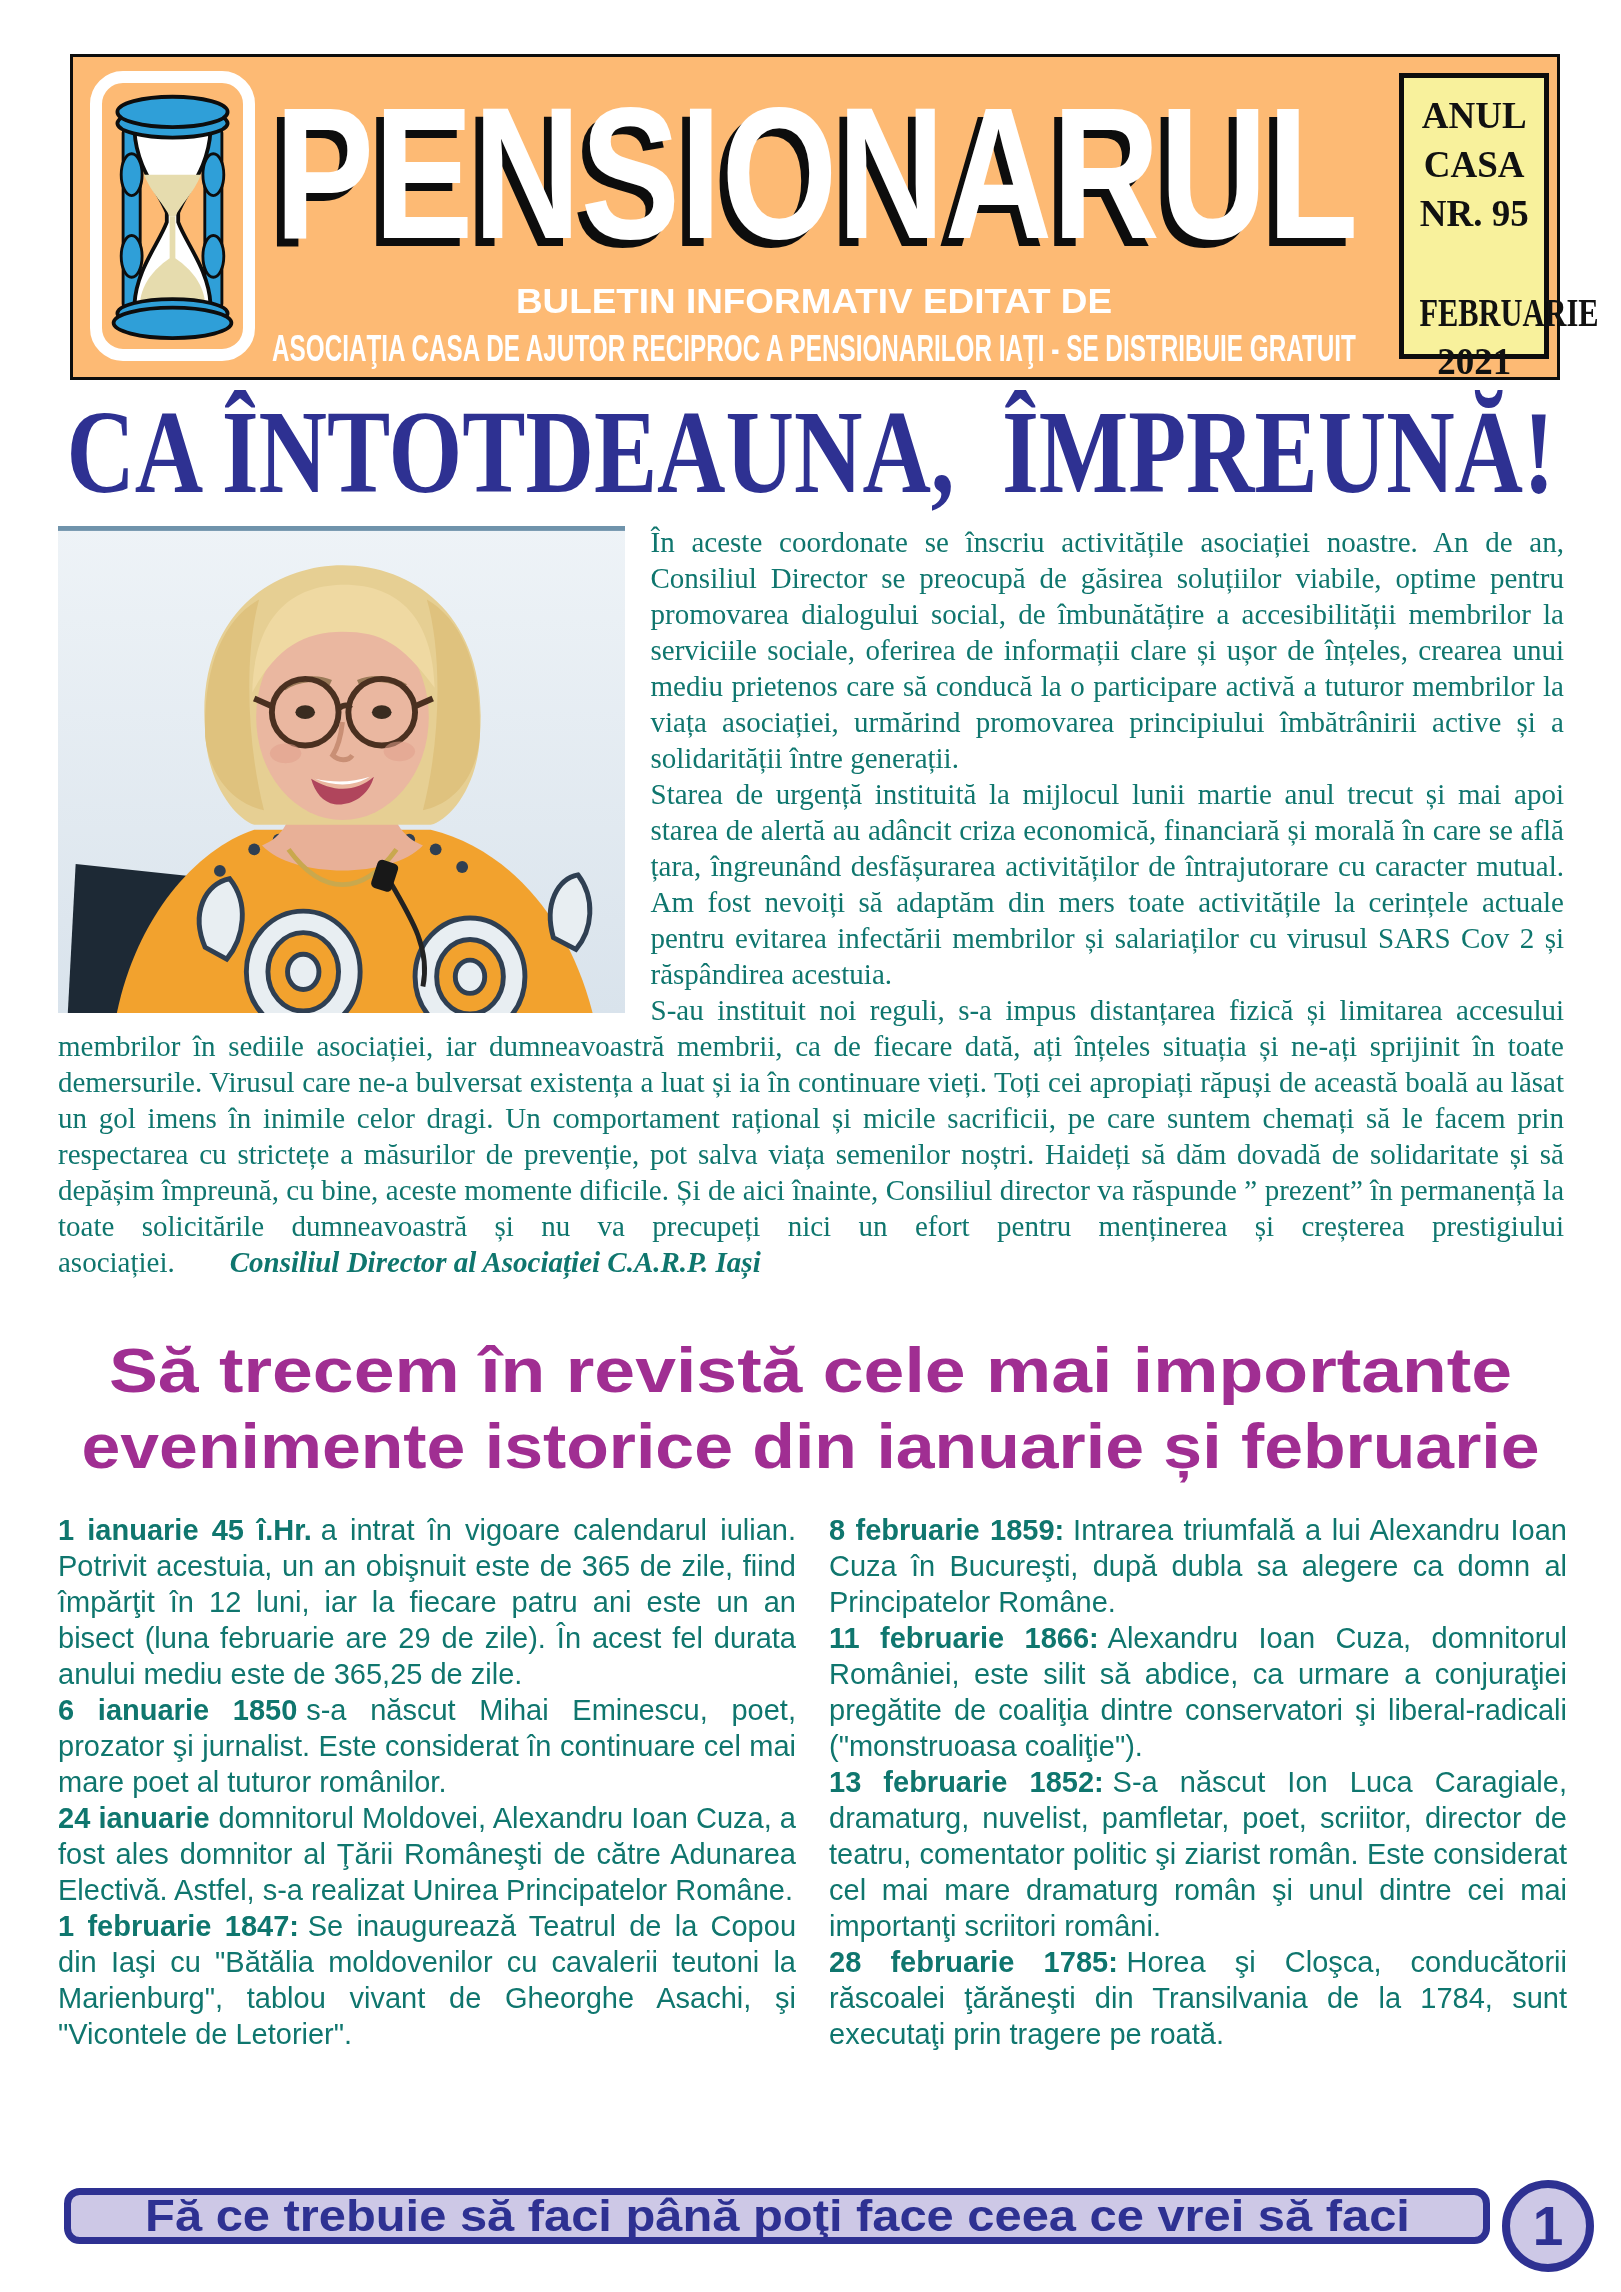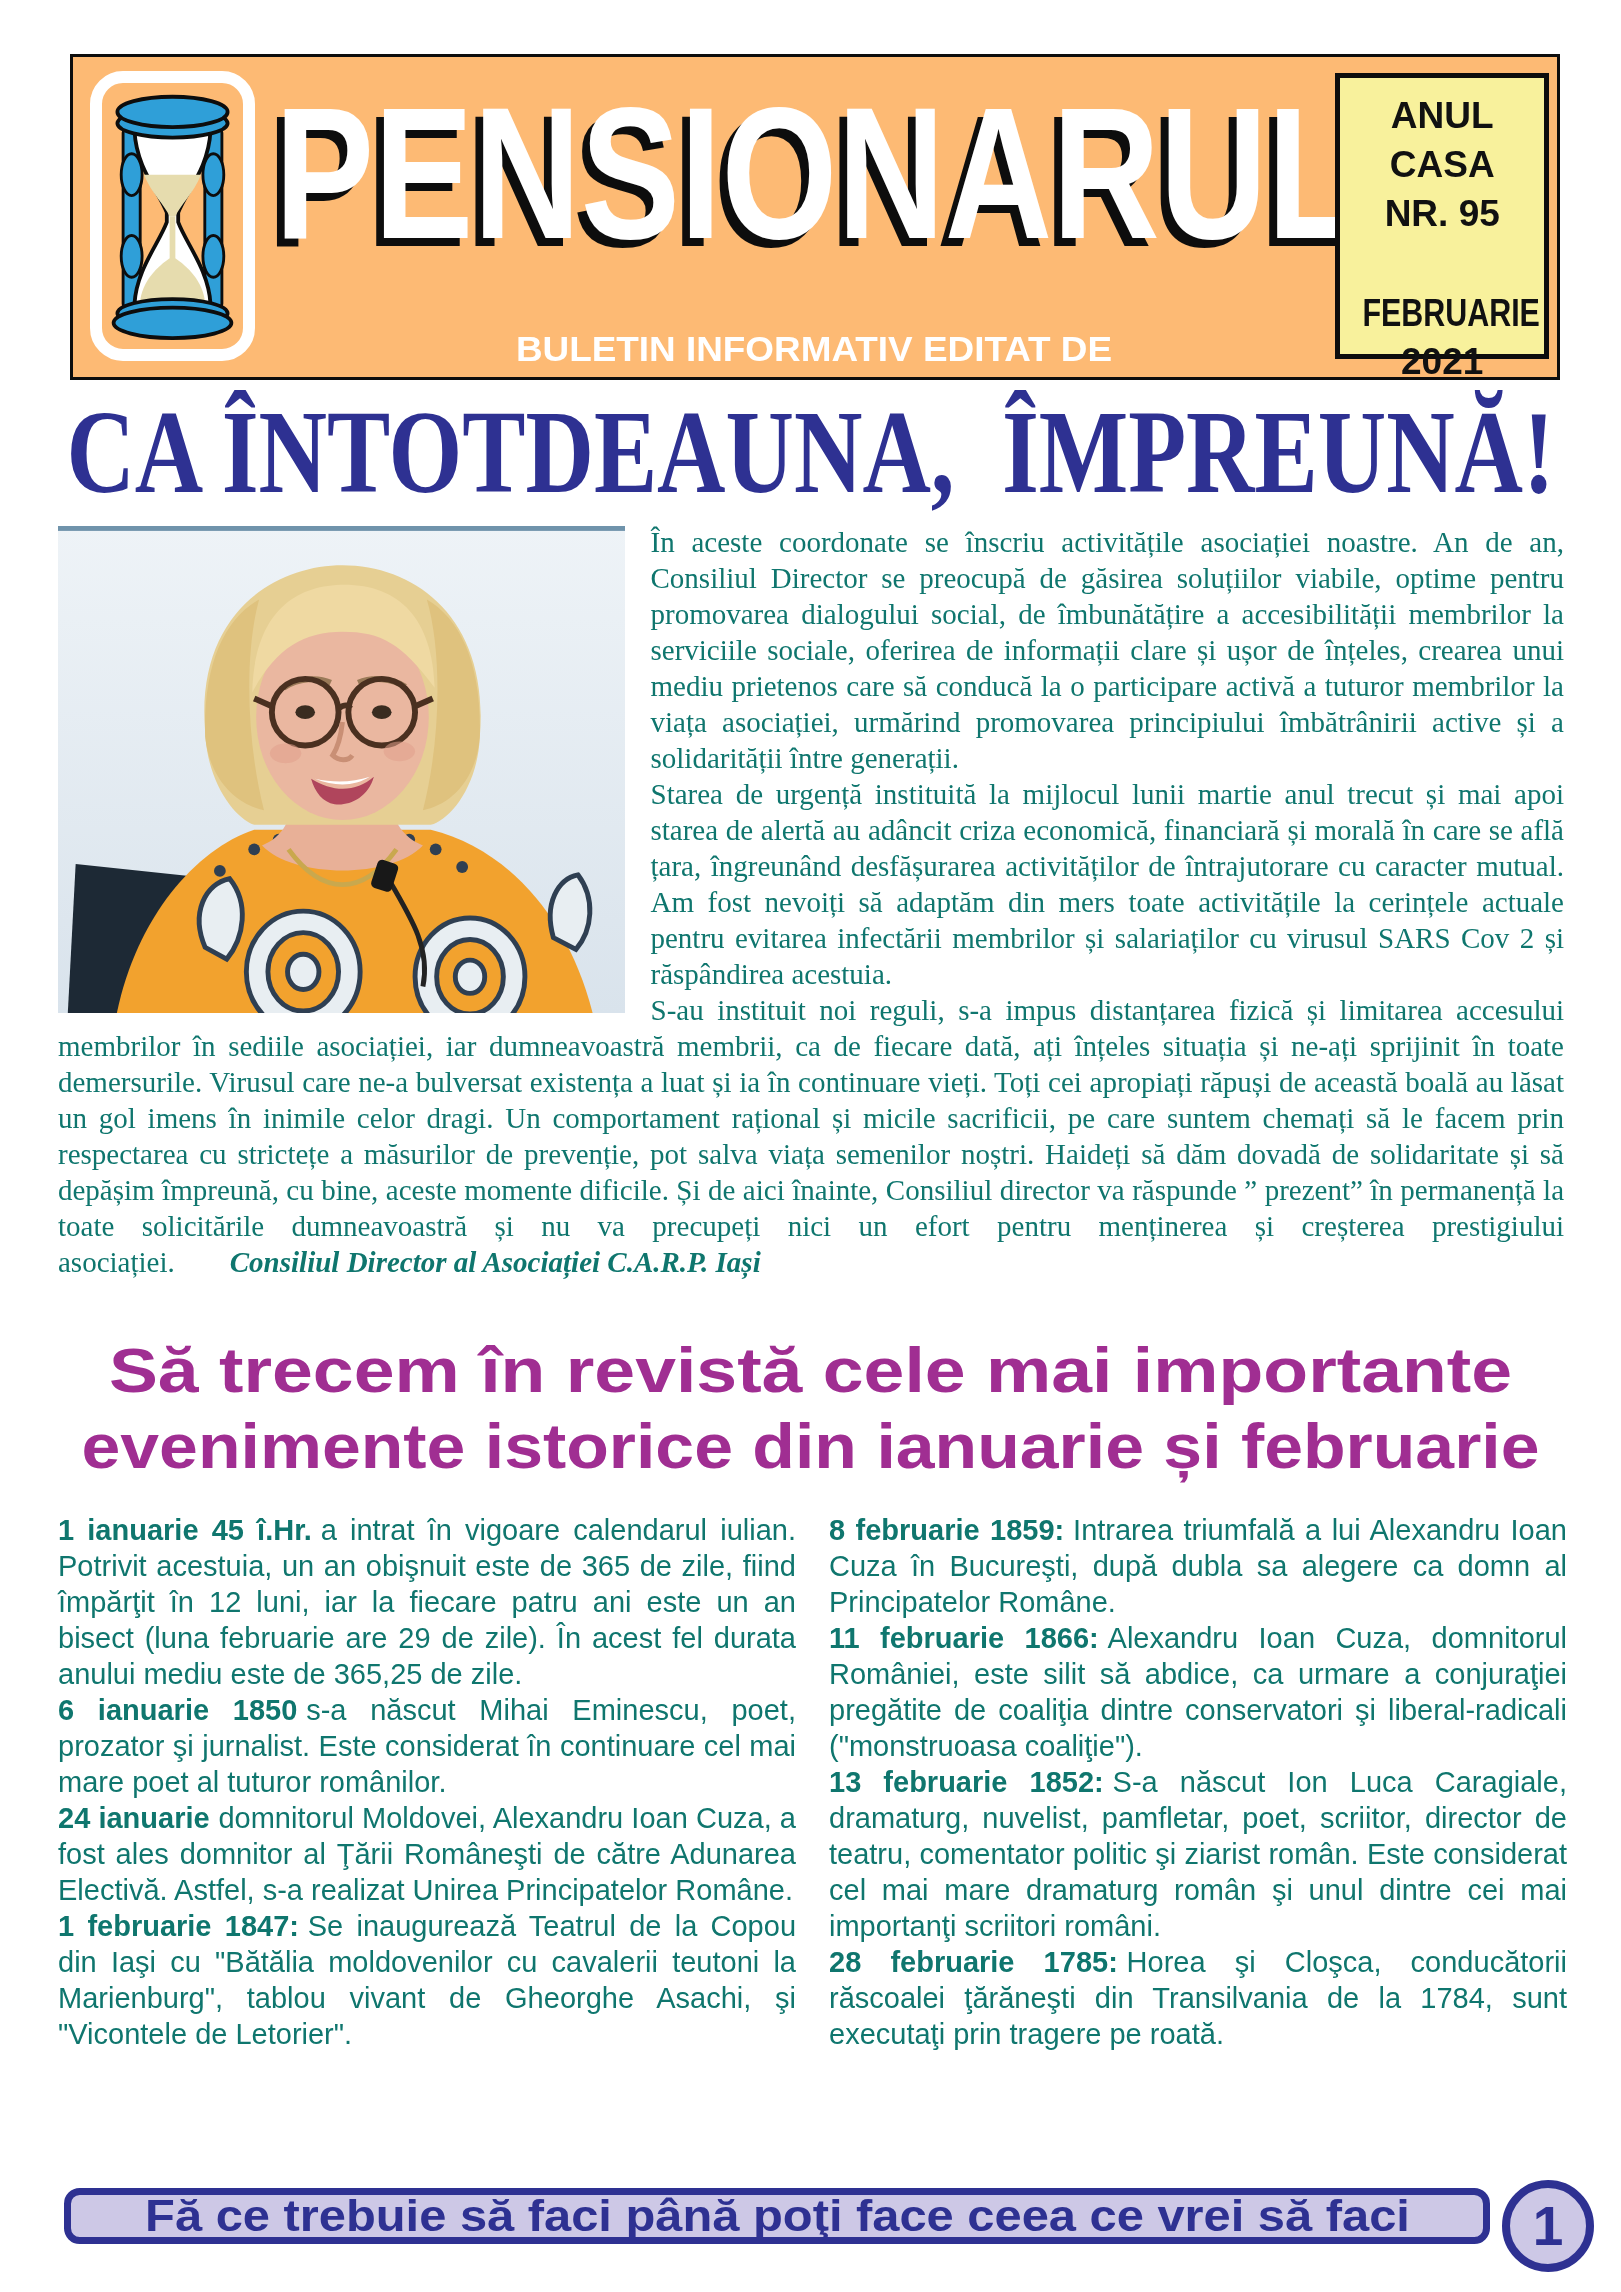--- a/index.html
+++ b/index.html
@@ -11,25 +11,25 @@
   .masthead{
     position:absolute;left:70px;top:54px;width:1490px;height:326px;
     background:#fdba74;border:3.9px solid #0d0d0d;box-sizing:border-box;
   }
   .logo-box{
     position:absolute;left:16.7px;top:13.7px;width:165px;height:290px;
     border:12.7px solid #ffffff;border-radius:33px;box-sizing:border-box;
     display:flex;align-items:center;justify-content:center;
   }
   .mast-title-svg{position:absolute;left:192px;top:5.9px;}
-  .mast-sub{position:absolute;left:192px;top:223px;width:1098px;text-align:center;margin-top:48px;}
+  .mast-sub{position:absolute;left:192px;top:223px;width:1098px;text-align:center;}
   .issue-box{
-    position:absolute;right:7.8px;top:15.7px;width:214px;height:286px;
+    position:absolute;right:7.8px;top:15.7px;width:150px;height:286px;
     background:#F8F19C;border:5.9px solid #0d0d0d;box-sizing:border-box;
-    text-align:center;color:#111;font-family:Liberation Sans, sans-serif;font-weight:bold;
+    text-align:center;color:#111;font-family:Liberation Serif, serif;font-weight:bold;
   }
   .issue-line{font-size:37px;line-height:49px;}
   .issue-top{padding-top:13.7px;}
   .issue-month{font-size:39px;line-height:47px;margin-top:51px;transform:scaleX(0.78);transform-origin:50% 50%;white-space:nowrap;}
   .issue-year{font-size:37px;line-height:51px;}
   
   .headline-wrap{position:absolute;left:56px;top:390px;width:1509px;height:132px;}
   
   .article{
     position:absolute;left:58px;top:524px;width:1506px;

